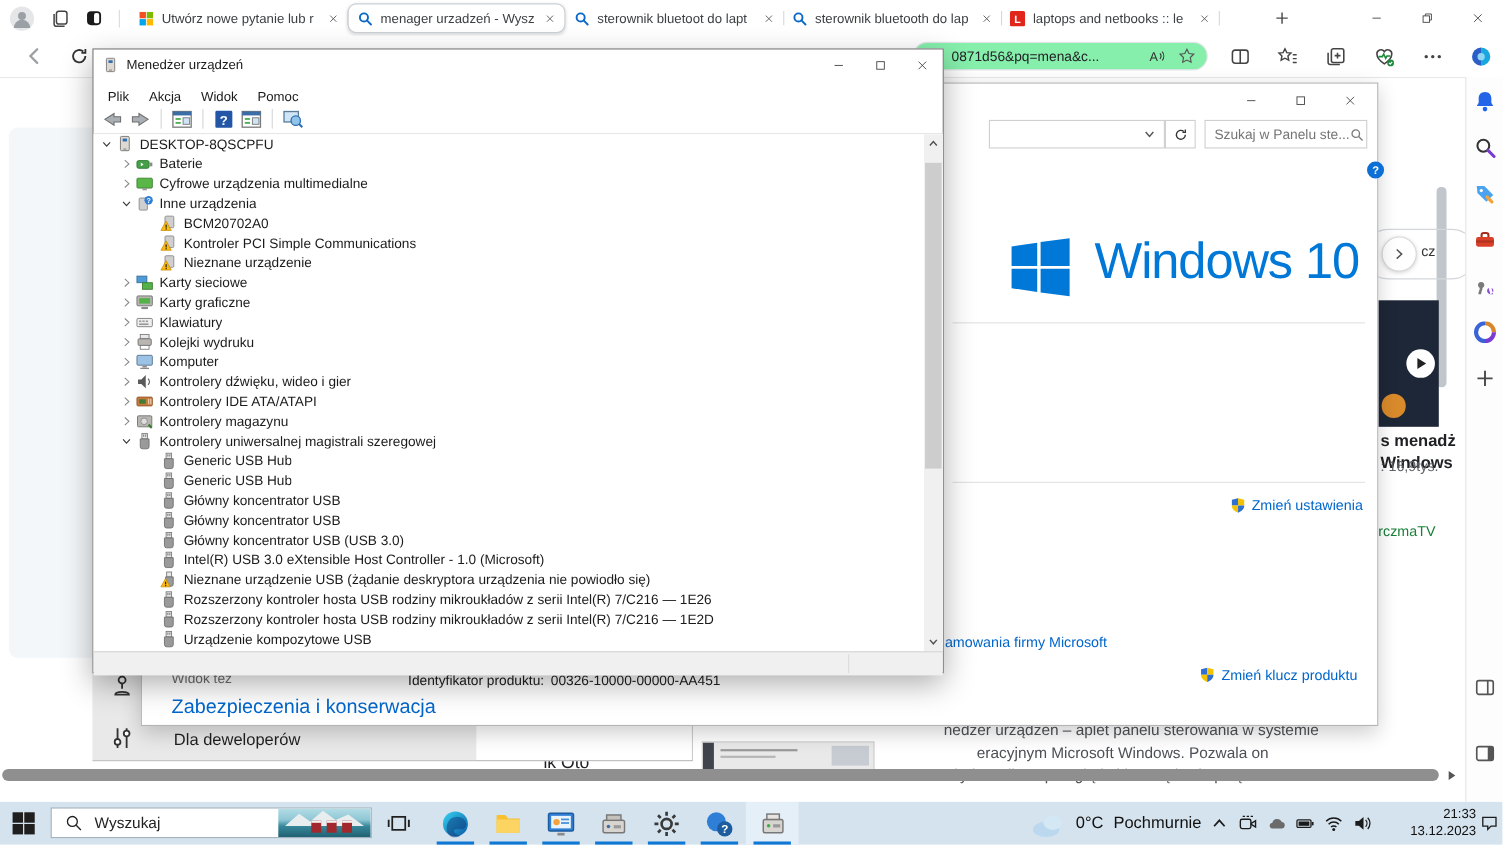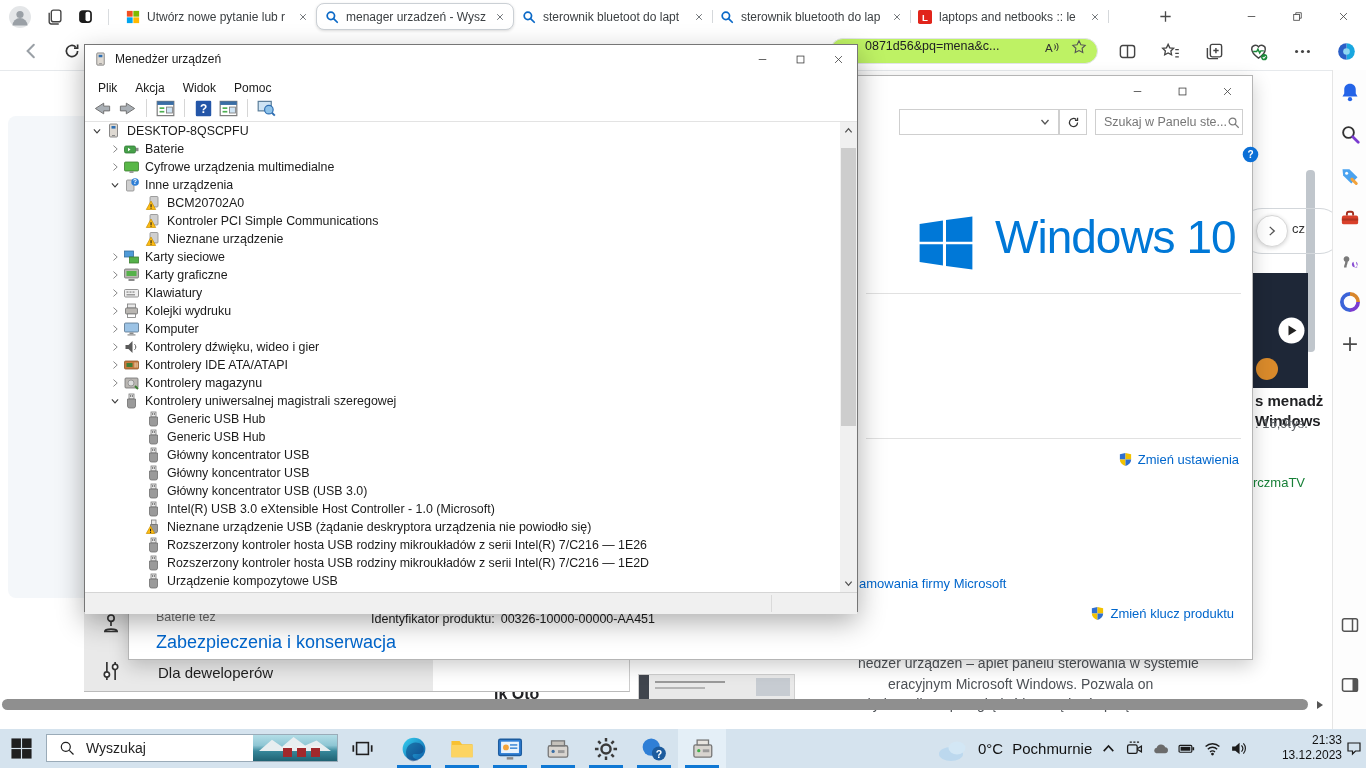--- a/index.html
+++ b/index.html
@@ -23,21 +23,21 @@
   .tab-close{width:10px;height:10px;flex:none}
   .newtab{position:absolute;left:1158px;top:9px;width:15px;height:15px}
   .win-controls{position:absolute;right:0;top:0;height:33px;display:flex}
   .wc{width:46px;height:33px;display:flex;align-items:center;justify-content:center}
   .wc .icon{width:11px;height:11px}
 
   .btoolbar{position:absolute;left:0;top:33px;width:1366px;height:37px;background:#fff;
             border-bottom:1px solid #e6e9ec;z-index:1}
   .nav-ic{position:absolute;width:18px;height:18px;top:9px}
   .urlpill{position:absolute;left:830px;top:5px;width:268px;height:26px;border-radius:13px;
-           background:#bef264;border:1px solid #e2e5e8;display:flex;box-sizing:border-box;
+           background:#86efac;border:1px solid #e2e5e8;display:flex;align-items:center;box-sizing:border-box;
            padding:0 10px 0 34px;font-size:12.5px;color:#202124;white-space:nowrap;overflow:hidden}
   .urlpill .grow{flex:1}
   .pill-ic{width:16px;height:16px;margin-left:12px;flex:none}
   .tool-ic{position:absolute;top:9px;width:19px;height:19px}
 
   
   .content{position:absolute;left:0;top:70px;width:1332px;height:659px;background:#fff;z-index:0}
   .left-panel{position:absolute;left:8px;top:46px;width:76px;height:482px;background:#f4f7fa;border-radius:8px 0 0 8px}
   .vscroll{position:absolute;left:1306px;top:100px;width:9px;height:182px;background:#c0c6cc;border-radius:4px}
   .pillbtn{position:absolute;left:1240px;top:138px;width:100px;height:44px;border-radius:22px;border:1px solid #d3d7db}
@@ -48,21 +48,21 @@
   .vthumb{position:absolute;left:1253px;top:203px;width:55px;height:115px;background:#1e2737;overflow:hidden}
   .vthumb .orange{position:absolute;left:3px;bottom:8px;width:22px;height:22px;border-radius:50%;background:#d98a2b}
   .playbtn{position:absolute;left:25px;top:44px;width:27px;height:27px}
   .vt1{position:absolute;left:1255px;top:322px;font-size:15px;font-weight:bold;color:#202124;white-space:nowrap}
   .vt2{position:absolute;left:1255px;top:342px;font-size:15px;font-weight:bold;color:#202124;white-space:nowrap}
   .vt3{position:absolute;left:1255px;top:346px;font-size:13px;color:#5f6368;white-space:nowrap}
   .vt4{position:absolute;left:1253px;top:405px;font-size:13px;color:#188038;white-space:nowrap}
   .sn1{position:absolute;left:858px;top:585px;font-size:14px;color:#4d5156;white-space:nowrap}
   .sn2{position:absolute;left:888px;top:606px;font-size:14px;color:#4d5156;white-space:nowrap}
   .sn3{position:absolute;left:858px;top:626px;font-size:14px;color:#4d5156;white-space:nowrap}
-  .headfrag{position:absolute;left:494px;top:615px;font-size:16px;font-weight:bold;color:#202124;white-space:nowrap}
+  .headfrag{position:absolute;left:494px;top:615px;font-size:16px;font-weight:normal;color:#202124;white-space:nowrap}
   .img1{position:absolute;left:638px;top:604px;width:155px;height:26px;background:#e9e9e9;border:1px solid #cfcfcf;overflow:hidden}
   .img1 i{position:absolute;left:0;top:0;width:10px;height:100%;background:#40454d}
   .img1 b{position:absolute;left:16px;top:6px;width:70px;height:2px;background:#9a9a9a}
   .img1 u{position:absolute;left:16px;top:12px;width:50px;height:2px;background:#b5b5b5}
   .img1 s{position:absolute;right:4px;top:3px;width:34px;height:18px;background:#c7ccd2}
   .hthumb{position:absolute;left:2px;top:629px;width:1306px;height:11px;background:#8f8f8f;border-radius:6px}
   .harrow{position:absolute;left:1315px;top:630px;width:10px;height:10px}
 
   .sidepanel{position:absolute;left:1332px;top:70px;width:34px;height:659px;background:#fdfdfd;
              border-left:1px solid #e5e5e5;z-index:1}
@@ -565,21 +565,21 @@
     <span class="icon">
         <svg viewBox="0 0 16 16">
           <path d="M8 1L2 2.5V8h6z" fill="#2f6fd0"></path>
           <path d="M8 1l6 1.5V8H8z" fill="#f3c200"></path>
           <path d="M2 8h6v7C4.5 13.8 2 11.5 2 8z" fill="#f3c200"></path>
           <path d="M8 8h6c0 3.5-2.5 5.8-6 7z" fill="#2f6fd0"></path>
         </svg>
       </span>
     <span>Zmień klucz produktu</span>
   </div>
-  <div class="sys-seealso">Baterie też</div>
+  <div class="sys-seealso">Widok też</div>
   <div class="sys-secmaint">Zabezpieczenia i konserwacja</div>
   <div class="sys-prodid">
     <span>Identyfikator produktu:</span><span>00326-10000-00000-AA451</span>
   </div>
 </div>
 
 <div class="devwin">
   <div class="dev-title">
     <span class="appic icon">
         <svg viewBox="0 0 16 16">

